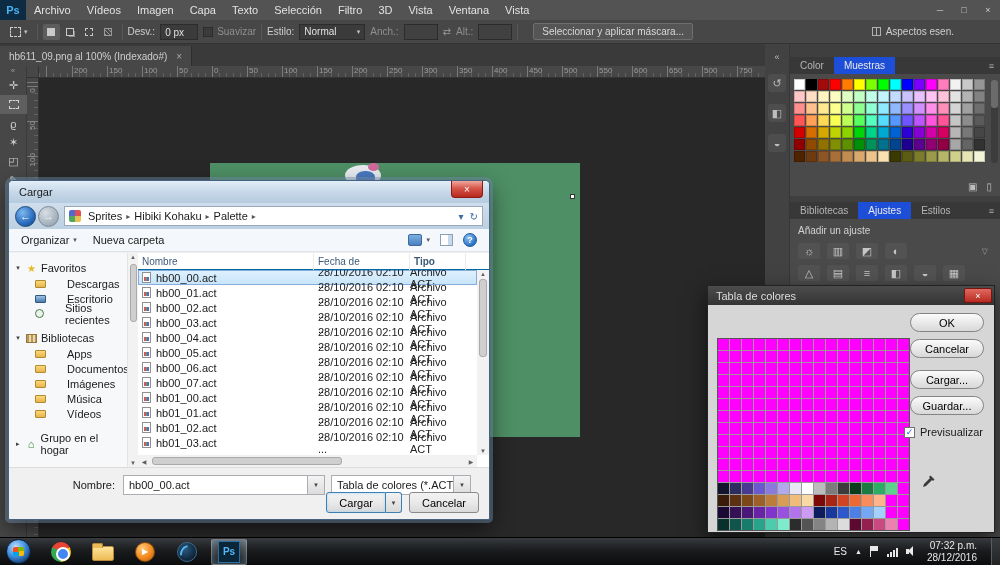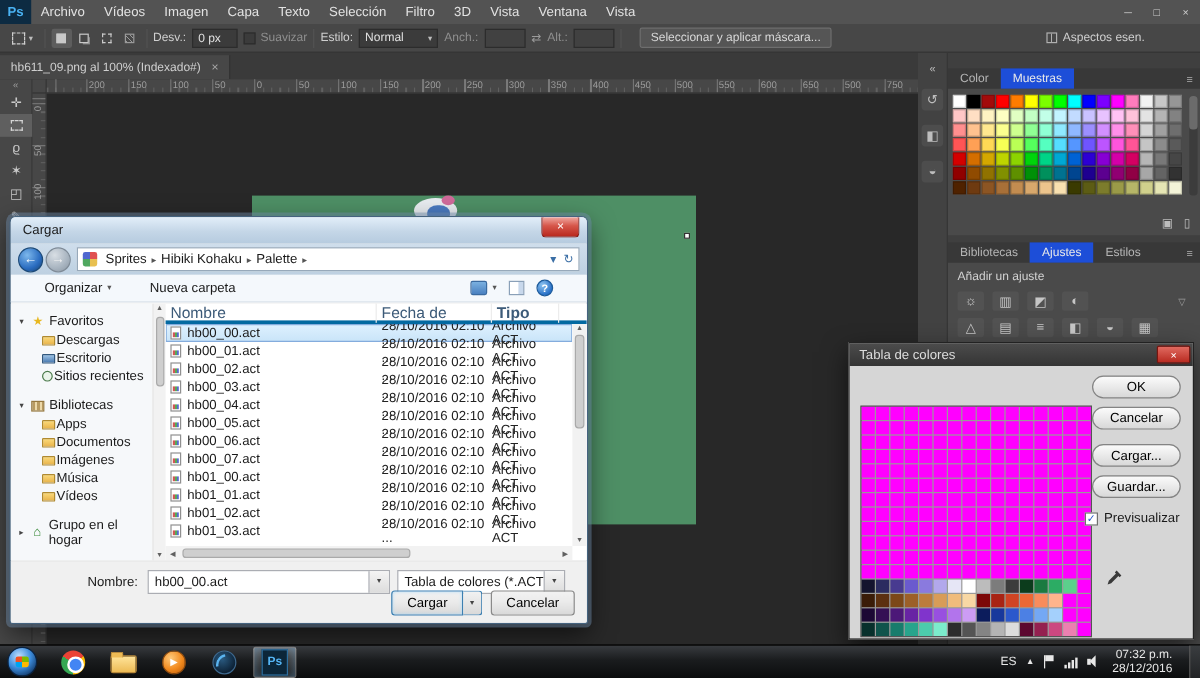--- a/index.html
+++ b/index.html
@@ -163,57 +163,57 @@
                align-items:center; padding:0 4px; flex:none; }
   .searchbox input { border:none; outline:none; flex:1; width:100%; font-size:11px; color:#444;
                      background:transparent; font-family:inherit; }
   .searchbox input::placeholder { color:#767676; }
   .mag { width:11px; height:11px; position:relative; flex:none; }
   .mag::before { content:""; position:absolute; left:0; top:0; width:6px; height:6px;
                  border:2px solid #4a7ab0; border-radius:50%; }
   .mag::after { content:""; position:absolute; left:7px; top:7px; width:4px; height:2px;
                 background:#4a7ab0; transform:rotate(45deg); }
   .ld-toolbar { height:23px; background:#f4f8fc; border-bottom:1px solid #dde4ec; display:flex;
-                align-items:center; padding:0 28px; gap:32px; }
+                align-items:center; padding:0 12px; gap:16px; }
   .tbtn { display:flex; align-items:center; gap:4px; font-size:11px; }
   .tbtn .caret { color:#555; }
   .tb-right { margin-left:auto; display:flex; gap:10px; align-items:center; }
   .view-ico { width:14px; height:12px; background:
               linear-gradient(#7ab0e0,#4a80c0); border:1px solid #3a6aa0; border-radius:2px; }
   .pane-ico { width:13px; height:12px; background:#fff; border:1px solid #8aa0b8;
               box-shadow:inset -4px 0 0 #c8d8ec; }
   .help-ico { width:14px; height:14px; border-radius:50%; color:#fff; font-size:9px; font-weight:bold;
               display:flex; align-items:center; justify-content:center;
               background:radial-gradient(circle at 35% 30%,#8ec4f0,#2a72c8 70%); border:1px solid #1c5a9a; }
   .ld-main { position:absolute; top:72px; left:0; right:0; bottom:52px; display:flex; background:#fff;
              overflow:hidden; }
   .ld-side { width:118px; background:#f6f8fa; padding-top:3px; overflow:hidden; }
   .nav-group { display:flex; align-items:center; gap:4px; padding:2px 2px 2px 5px; margin-top:4px; }
   .nav-group.gap { margin-top:9px; }
   .tw { font-size:7px; color:#444; width:8px; text-align:center; }
-  .nav-item { display:flex; align-items:center; gap:1px; padding:1px 0 1px 26px; height:15px; }
+  .nav-item { display:flex; align-items:center; gap:21px; padding:1px 0 1px 26px; height:15px; }
   .si { flex:none; display:inline-flex; align-items:center; justify-content:center; }
   .si-star { color:#e8b820; font-size:10px; width:11px; }
   .si-house { color:#3a8a3a; font-size:11px; width:11px; }
   .si-folder { width:11px; height:8px; background:linear-gradient(#fbd978,#e8b44c);
                border:1px solid #b08a30; border-radius:1px; margin-top:1px; }
   .si-monitor { width:11px; height:8px; background:linear-gradient(#9ec4e8,#4a7ab0);
                 border:1px solid #32587e; border-radius:1px; }
   .si-clock { width:9px; height:9px; border-radius:50%; border:1px solid #4a7a4a; background:#eaf4ea; }
   .si-lib { width:11px; height:9px; background:repeating-linear-gradient(90deg,#b89a60 0 2px,#ecd8a8 2px 4px);
             border:1px solid #96783e; }
   .ld-sidescroll { width:11px; background:#f2f2f2; border-left:1px solid #e4e4e4; display:flex;
                    flex-direction:column; align-items:center; padding:1px 0; }
   .ld-sidescroll b { font-size:6px; color:#606060; font-weight:normal; }
   .ld-sidescroll i { width:7px; height:58px; background:#cfcfcf; border:1px solid #aaa;
                      border-radius:3px; margin-top:4px; }
   .ld-sidescroll .spacer { flex:1; }
   .ld-list { flex:1; position:relative; }
-  .lhead { display:flex; height:17px; border-bottom:3px solid #0369a1; color:#3c5a78; font-size:13px;
-           align-items:center; }
+  .lhead { display:flex; height:17px; border-bottom:1px solid #0369a1; color:#3c5a78; font-size:10px;
+           }
   .lh { padding:0 4px; border-right:1px solid #ececec; height:17px; line-height:17px; }
   .lh0 { width:176px; } .lh1 { width:96px; } .lh2 { width:56px;font-weight:bold; }
   .lrows { position:absolute; left:0; right:12px; top:17px; bottom:12px; overflow:hidden; }
   .frow { display:flex; height:15px; align-items:center; font-size:11px; }
   .frow.sel { background:linear-gradient(180deg,#dff1ff,#c8e4f8); box-shadow:inset 0 0 0 1px #84acdd; }
   .ficon { width:16px; display:flex; justify-content:center; }
   .ficon i { width:9px; height:11px; background:#fff; border:1px solid #909090; position:relative; display:block; }
   .ficon i::after { content:""; position:absolute; left:1px; right:1px; bottom:1px; height:4px;
                     background:linear-gradient(90deg,#d05858 0 33%,#58a858 33% 66%,#5868d0 66% 100%); }
   .fname { width:160px; padding-left:2px; }

